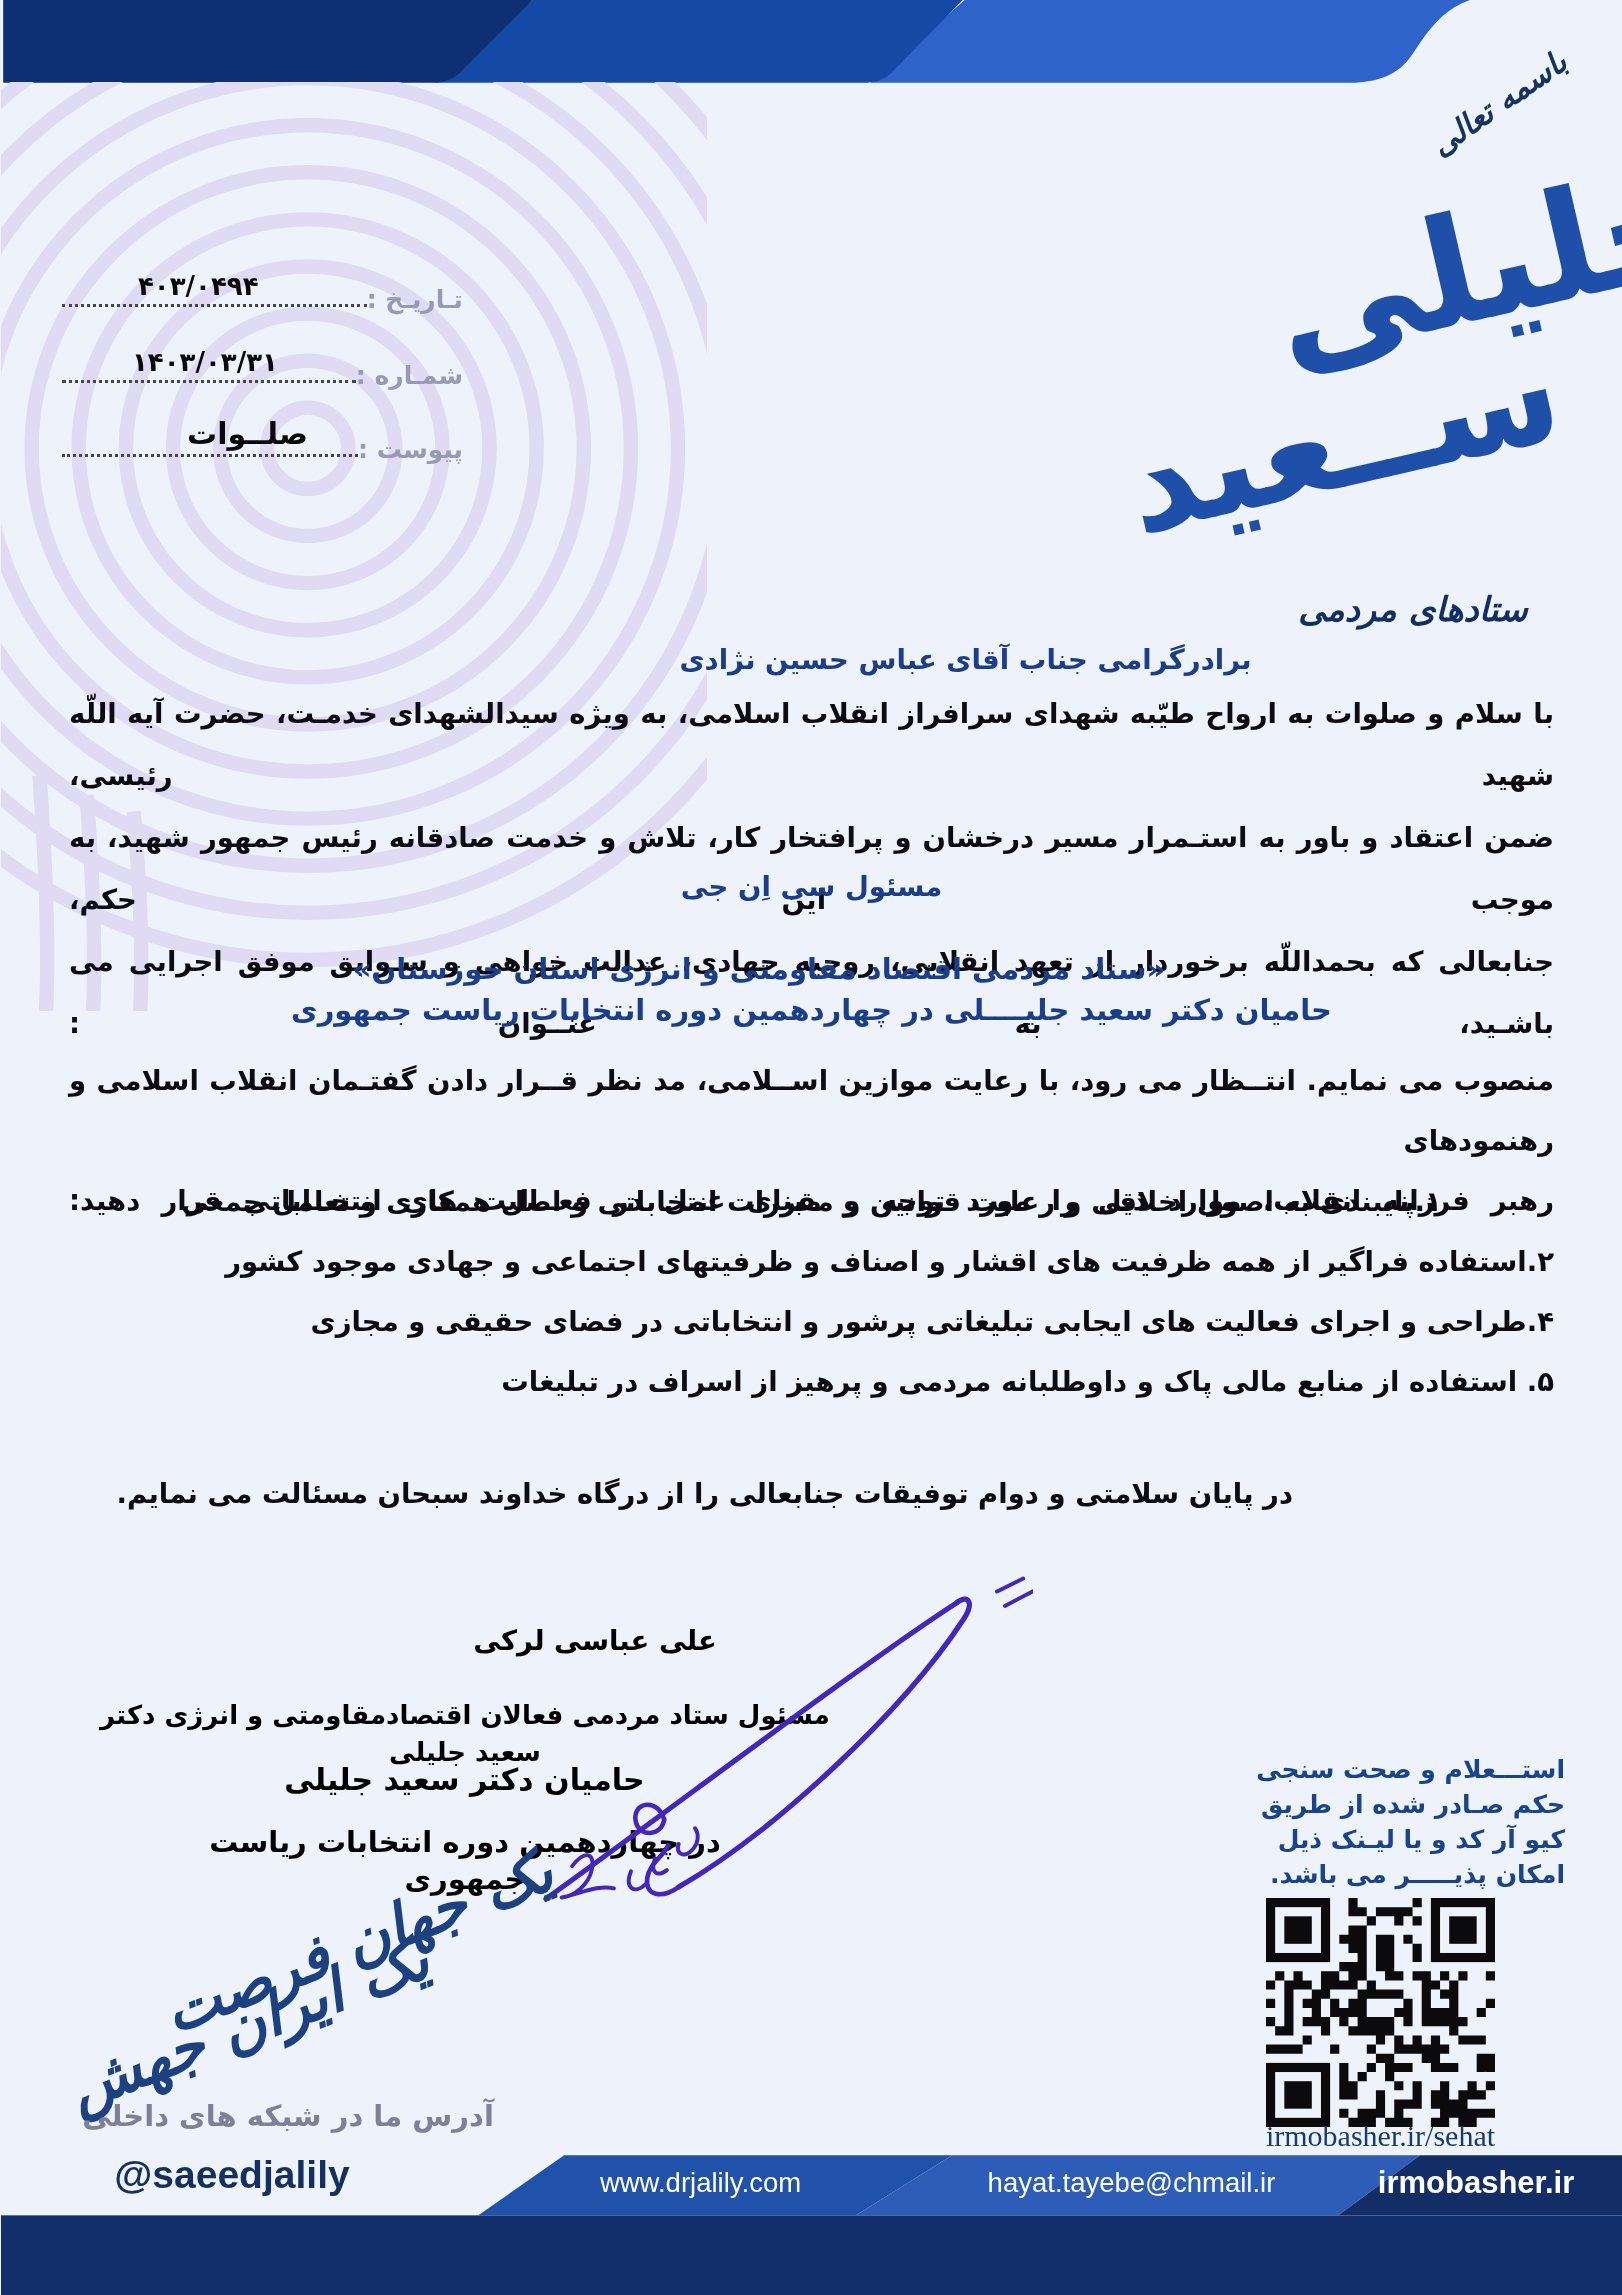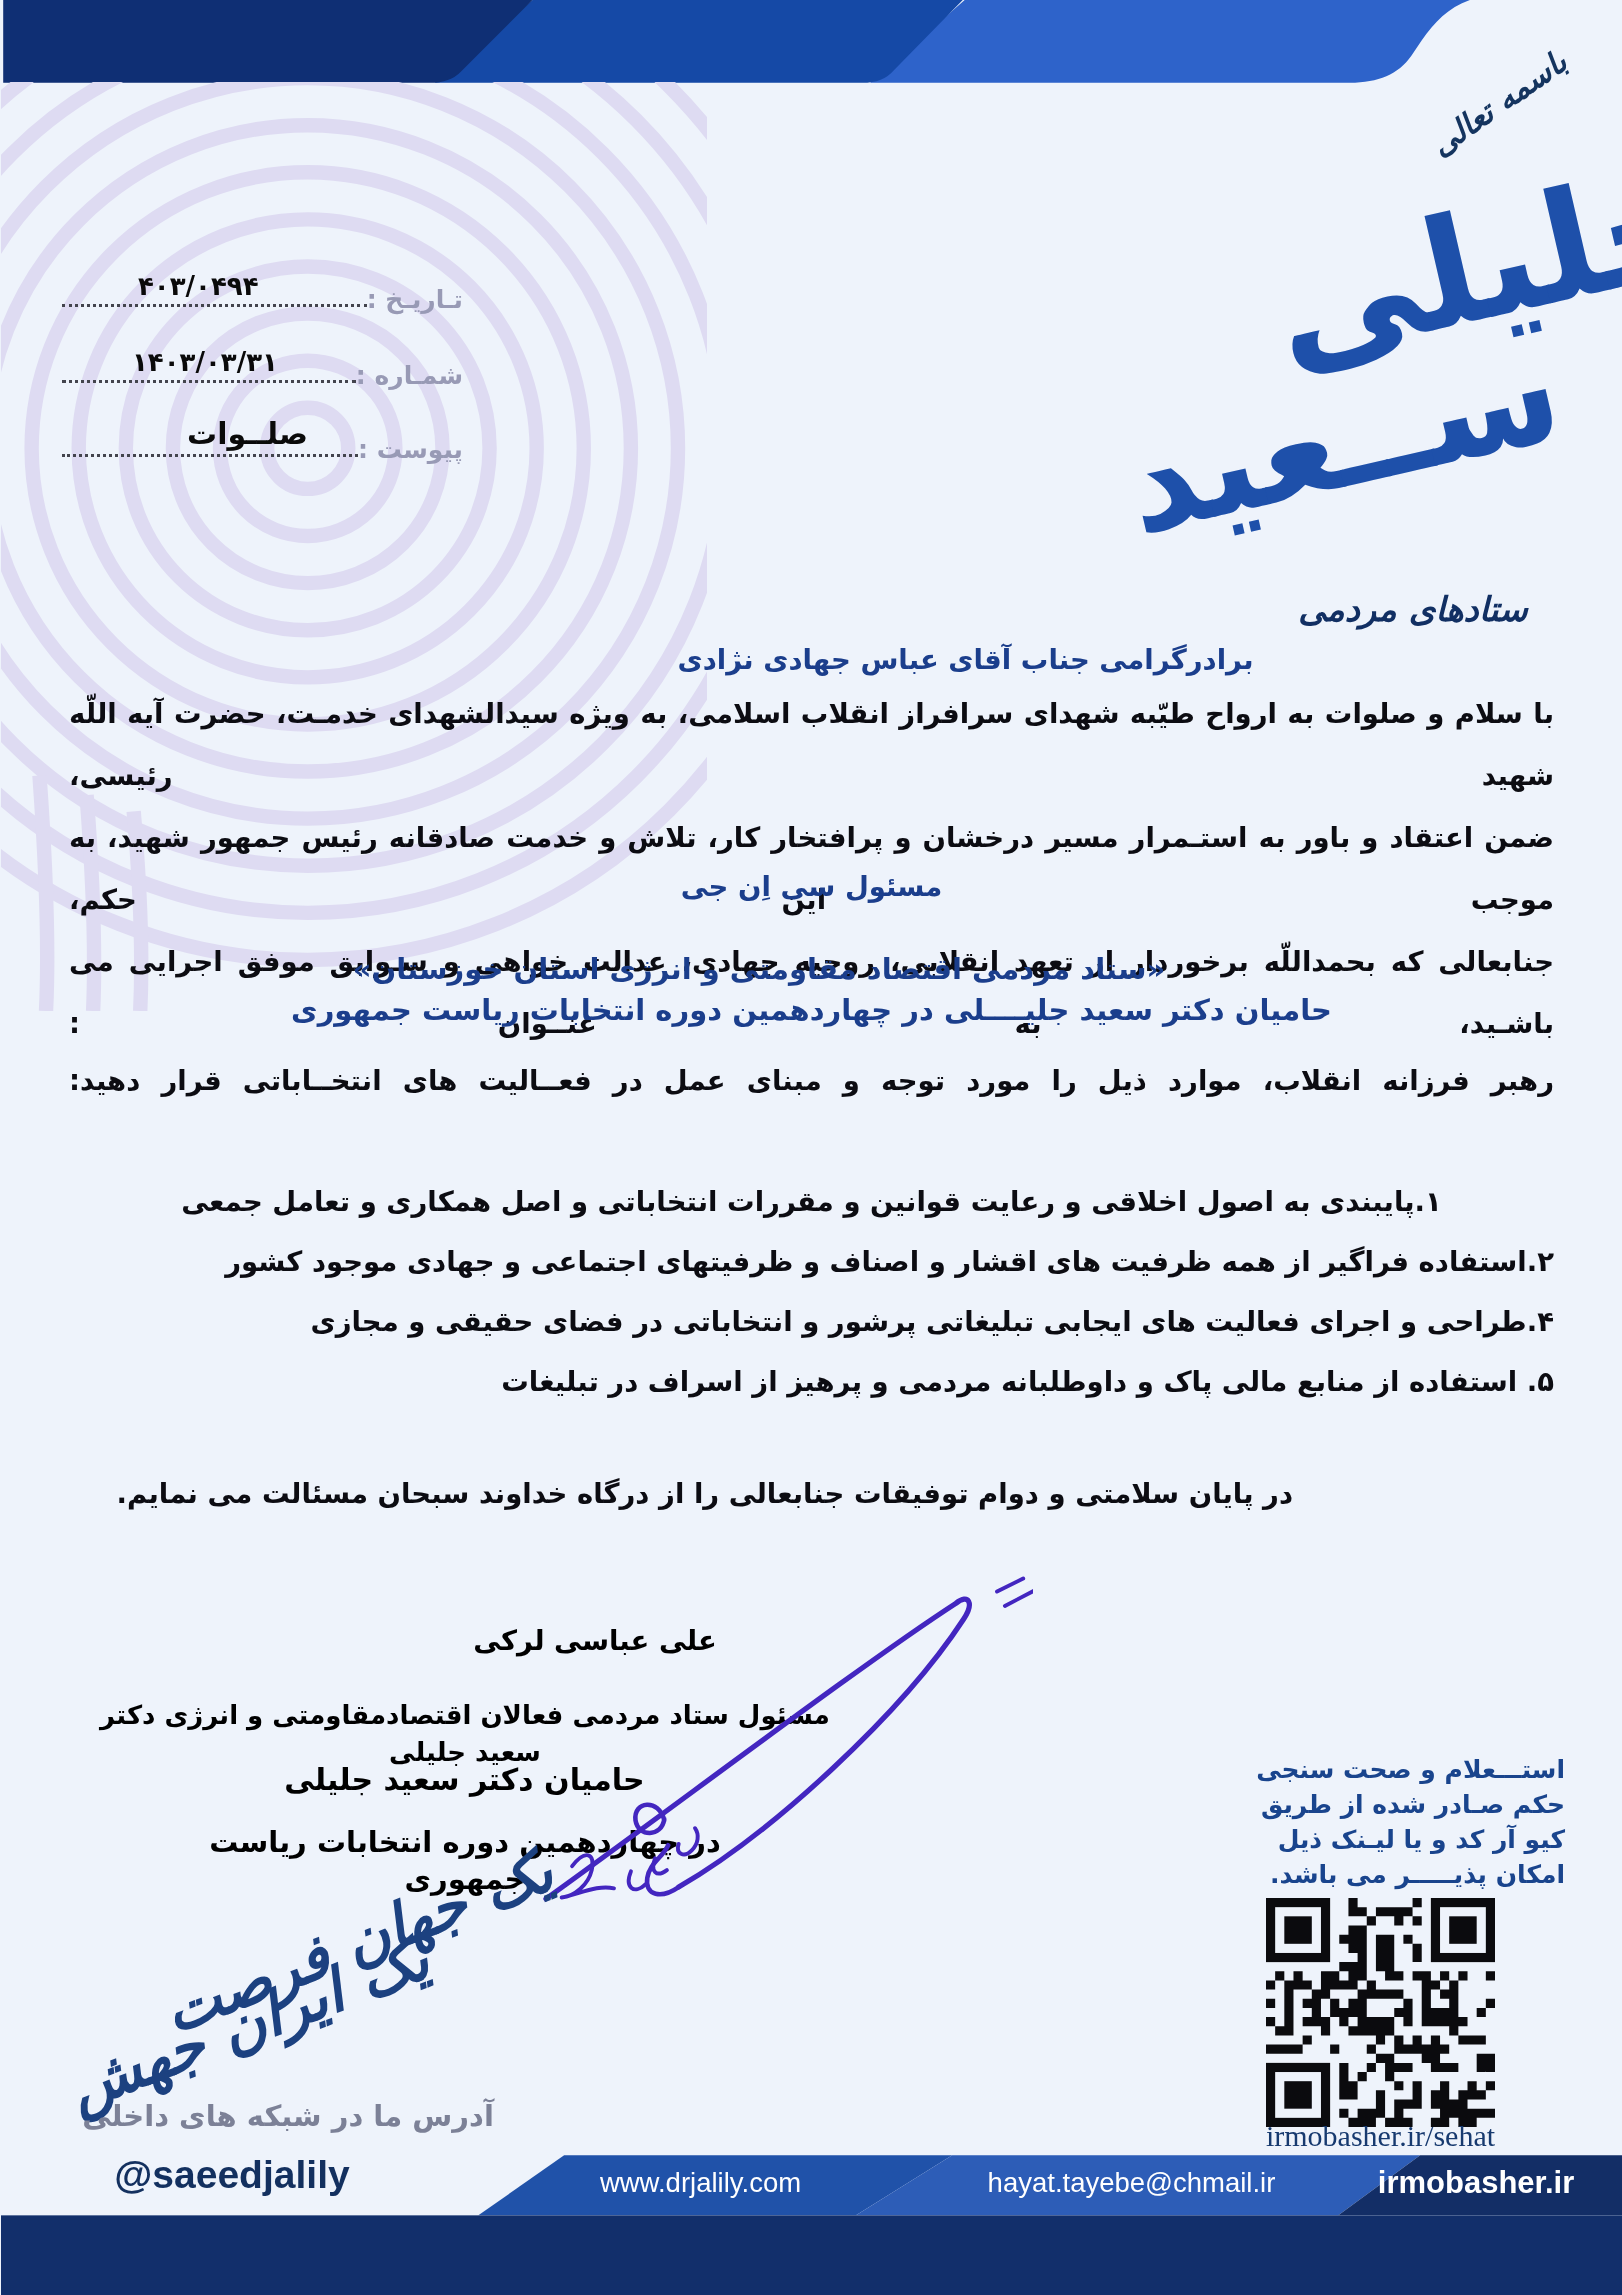--- a/index.html
+++ b/index.html
@@ -67,33 +67,34 @@
   <span class="meta-dots"></span>
   <span class="meta-value" style="left:128px;font-size:30px;">صلــوات</span>
 </div>
 
 <div class="abs" style="left:1394px;top:85px;width:209px;text-align:center;transform:rotate(-35deg);font-size:31px;font-weight:bold;font-style:italic;color:#14345F;white-space:nowrap;">باسمه تعالی</div>
 
 <div class="abs" style="left:1269px;top:190px;transform:rotate(-13deg);font-size:149px;font-weight:bold;color:#1E50AA;line-height:1;white-space:nowrap;">جلیلی</div>
 <div class="abs" style="left:1122px;top:370px;transform:rotate(-13deg);font-size:137px;font-weight:bold;color:#1E50AA;line-height:1;white-space:nowrap;">ســعید</div>
 <div class="abs" style="left:1243px;top:589px;width:340px;text-align:center;font-size:34px;font-weight:bold;font-style:italic;color:#112F63;white-space:nowrap;">ستادهای مردمی</div>
 
-<div class="abs blue" style="left:0;top:643px;width:1623px;box-sizing:border-box;padding-left:308px;text-align:center;font-size:27.5px;font-weight:bold;">برادرگرامی جناب آقای عباس جهادی نژادی</div>
+<div class="abs blue" style="left:0;top:643px;width:1623px;box-sizing:border-box;padding-left:308px;text-align:center;font-size:27.5px;font-weight:bold;">برادرگرامی جناب آقای عباس حسین نژادی</div>
 
 <div class="abs" style="left:69px;right:69px;top:682px;">
   <div class="jline bodytxt" style="line-height:62px;">با سلام و صلوات به ارواح طیّبه شهدای سرافراز انقلاب اسلامی، به ویژه سیدالشهدای خدمـت، حضرت آیه اللّه شهید رئیسی،</div>
   <div class="jline bodytxt" style="line-height:62px;">ضمن اعتقاد و باور به استـمرار مسیر درخشان و پرافتخار کار، تلاش و خدمت صادقانه رئیس جمهور شهید، به موجب این حکم،</div>
   <div class="jline bodytxt" style="line-height:62px;">جنابعالی که بحمداللّه برخوردار از تعهد انقلابی، روحیه جهادی، عدالت خواهی و سـوابق موفق اجرایی می باشـید، به عنــوان :</div>
 </div>
 
 <div class="abs blue center" style="left:0;top:870px;width:1623px;font-size:27.5px;font-weight:bold;">مسئول سی اِن جی</div>
 <div class="abs blue center" style="left:0;top:952px;width:1518px;font-size:29px;font-weight:bold;">«ستاد مردمی اقتصاد مقاومتی و انرژی استان خوزستان»</div>
 <div class="abs blue center" style="left:0;top:993px;width:1623px;font-size:29px;font-weight:bold;">حامیان دکتر سعید جلیــــلی در چهاردهمین دوره انتخابات ریاست جمهوری</div>
 
 <div class="abs" style="left:69px;right:69px;top:1050px;">
+  <div class="jline bodytxt" style="line-height:60px;">منصوب می نمایم. انتــظار می رود، با رعایت موازین اســلامی، مد نظر قــرار دادن گفتـمان انقلاب اسلامی و رهنمودهای</div>
   <div class="jline bodytxt" style="line-height:60px;">رهبر فرزانه انقلاب، موارد ذیل  را مورد توجه و مبنای عمل در فعــالیت های انتخــاباتی قرار دهید:</div>
 </div>
 
 <div class="abs" style="left:69px;right:69px;top:1171px;">
   <div class="bodytxt" style="line-height:60px;text-align:center;">۱.پایبندی به اصول اخلاقی و رعایت قوانین و مقررات انتخاباتی و اصل همکاری و تعامل جمعی</div>
   <div class="bodytxt" style="line-height:60px;text-align:right;">۲.استفاده فراگیر از همه ظرفیت های اقشار و اصناف و ظرفیتهای اجتماعی و جهادی موجود کشور</div>
   <div class="bodytxt" style="line-height:60px;text-align:right;">۴.طراحی و اجرای فعالیت های ایجابی تبلیغاتی پرشور و انتخاباتی در فضای حقیقی و مجازی</div>
   <div class="bodytxt" style="line-height:60px;text-align:right;">۵. استفاده از منابع مالی پاک و داوطلبانه مردمی و پرهیز از اسراف در تبلیغات</div>
 </div>
 

